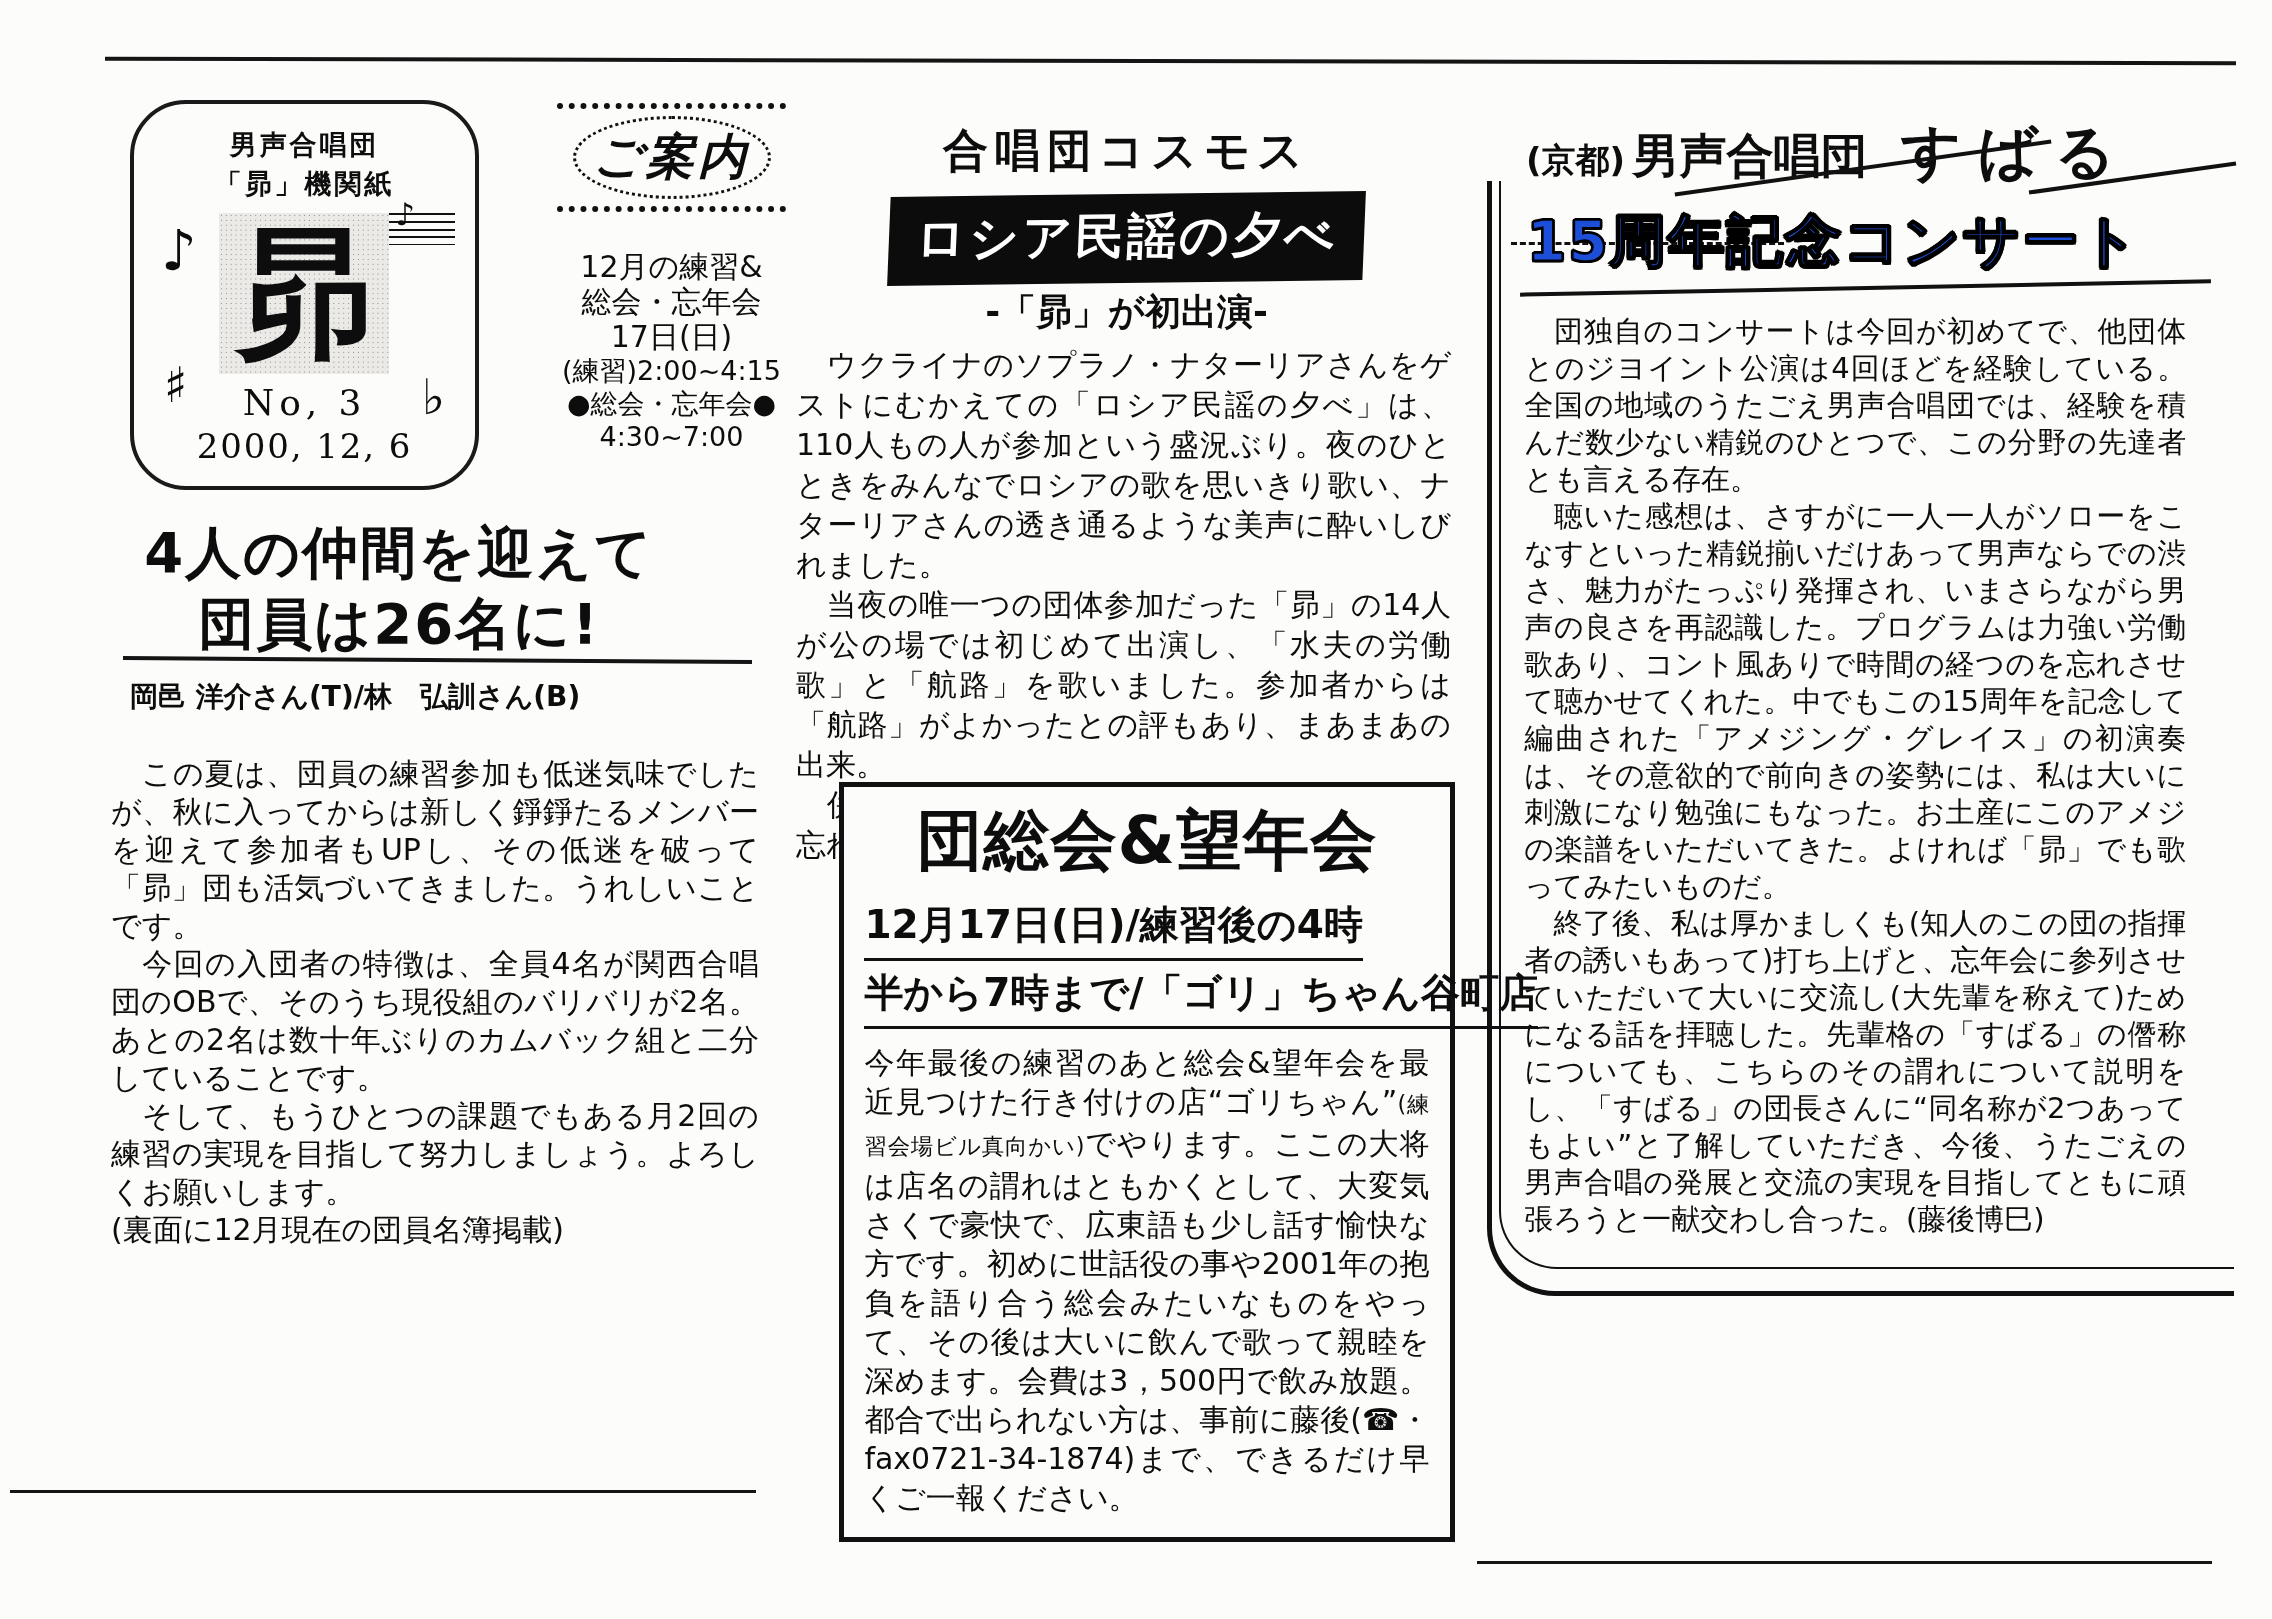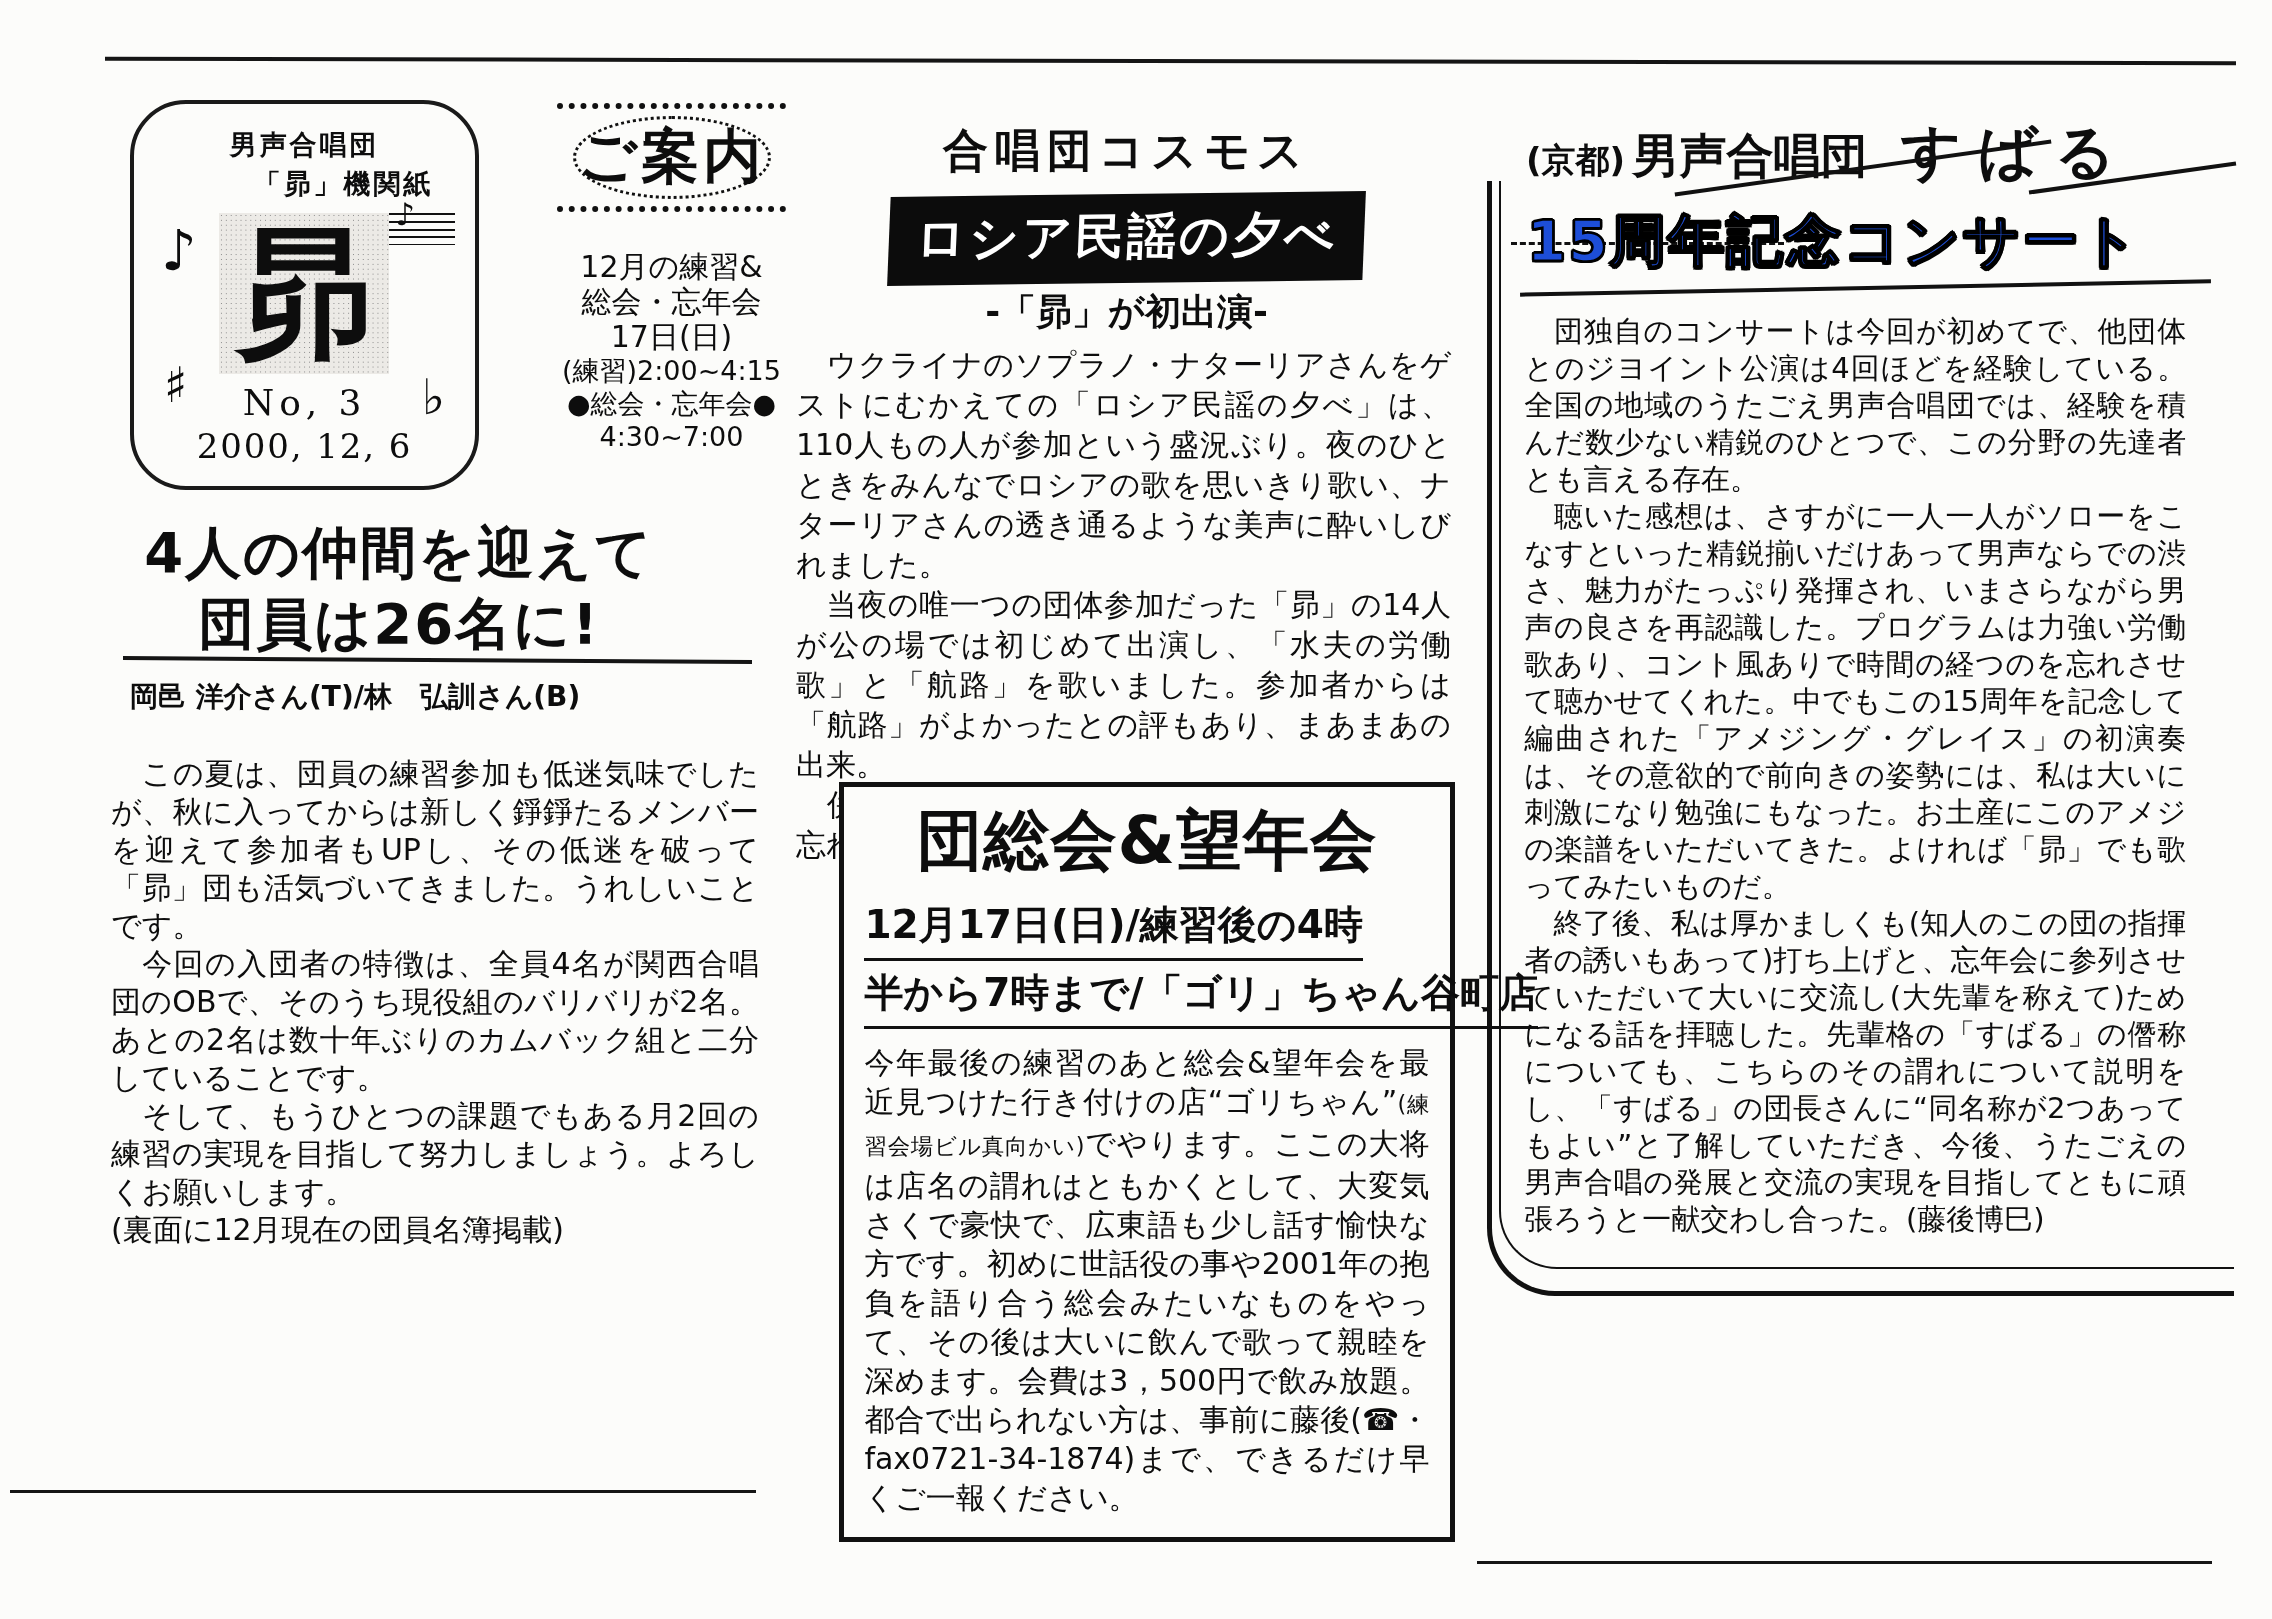--- a/index.html
+++ b/index.html
@@ -17,21 +17,21 @@
   .top-rule { left:105px; top:59px; width:2131px; height:4.4px; transform:rotate(0.12deg); }
 
   
   .logo-box {
     position:absolute; left:130px; top:100px; width:341px; height:382px;
     border:4.9px solid #1a1a1a; border-radius:56px;
   }
   .logo-org { position:absolute; left:0; width:100%; text-align:center;
     font-weight:bold; font-size:27px; letter-spacing:2.9px; }
   .logo-org.l1 { top:23.4px; }
-  .logo-org.l2 { top:62px;padding-left:39px; }
+  .logo-org.l2 { top:62px; }
   .emblem {
     position:absolute; left:85px; top:109px; width:170px; height:161px;
     background-color:#eceae6;
     background-image:radial-gradient(circle, #8a8a8a 0.8px, transparent 0.9px);
     background-size:4.9px 4.9px;
     display:flex; align-items:center; justify-content:center;
   }
   .emblem-char { font-family:"DejaVu Serif", serif; font-weight:bold; font-size:139px; line-height:1; }
   .music-glyph { position:absolute; font-weight:bold; }
   .note-glyph  { left:27px;  top:114px; font-size:56px; }
@@ -47,21 +47,21 @@
   .logo-issue.no   { bottom:63px; }
   .logo-issue.date { bottom:20.4px; letter-spacing:1.9px; font-size:34px; }
 
   
   .guide { position:absolute; left:540px; top:103px; width:263px; text-align:center; }
   .guide-frame { width:229px; margin:0 auto;
     border-top:6.3px dotted #111; border-bottom:6.3px dotted #111; padding:6.8px 0; }
   .guide-oval { width:192px; height:77px; margin:0 auto;
     border:3.4px dotted #111; border-radius:50%;
     display:flex; align-items:center; justify-content:center; }
-  .guide-label { font-size:58px; font-weight:bold; letter-spacing:3.9px; }
+  .guide-label { font-size:48px; font-weight:bold; letter-spacing:3.9px;font-style:italic; }
   .guide-lines { margin-top:37px; font-weight:normal; }
   .g-big   { display:block; font-size:30px; line-height:35px; }
   .g-small { display:block; font-size:27px; line-height:33px; }
 
   
   .left-headline { position:absolute; left:68px; top:517px; width:662px;
     text-align:center; font-size:56px; font-weight:bold; line-height:71px; letter-spacing:1.9px; }
   .left-rule { left:123px; top:658px; width:629px; height:3.9px; transform:rotate(0.35deg); }
   .names { position:absolute; left:130px; top:677px; width:628px;
     font-size:28px; font-weight:bold; line-height:40px; white-space:nowrap; }

